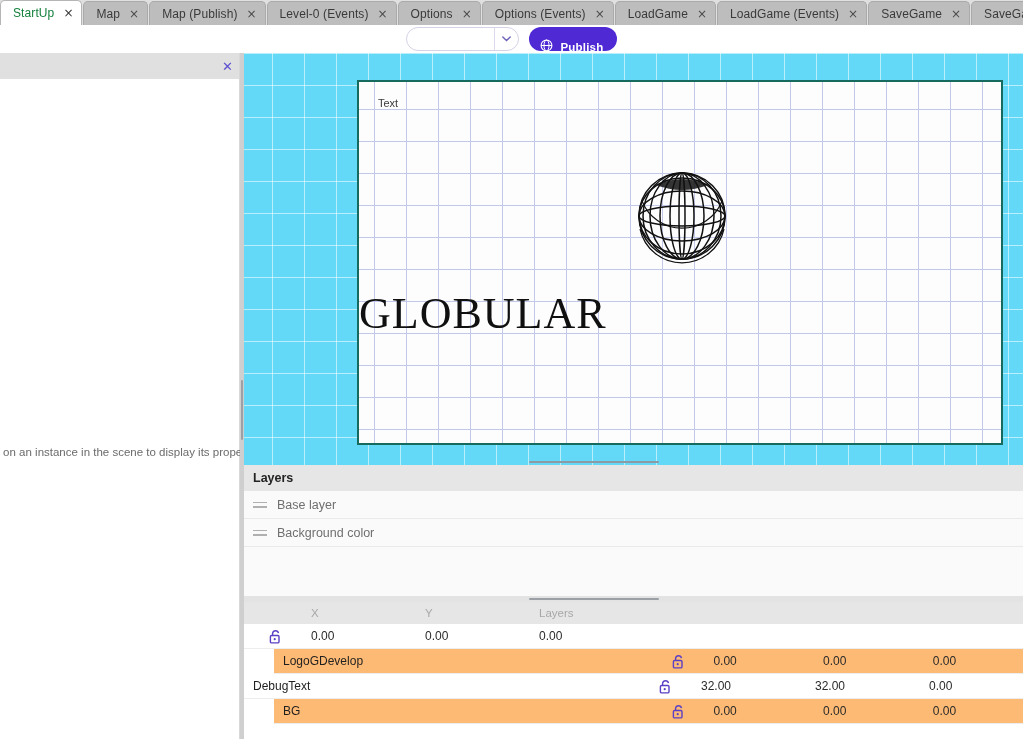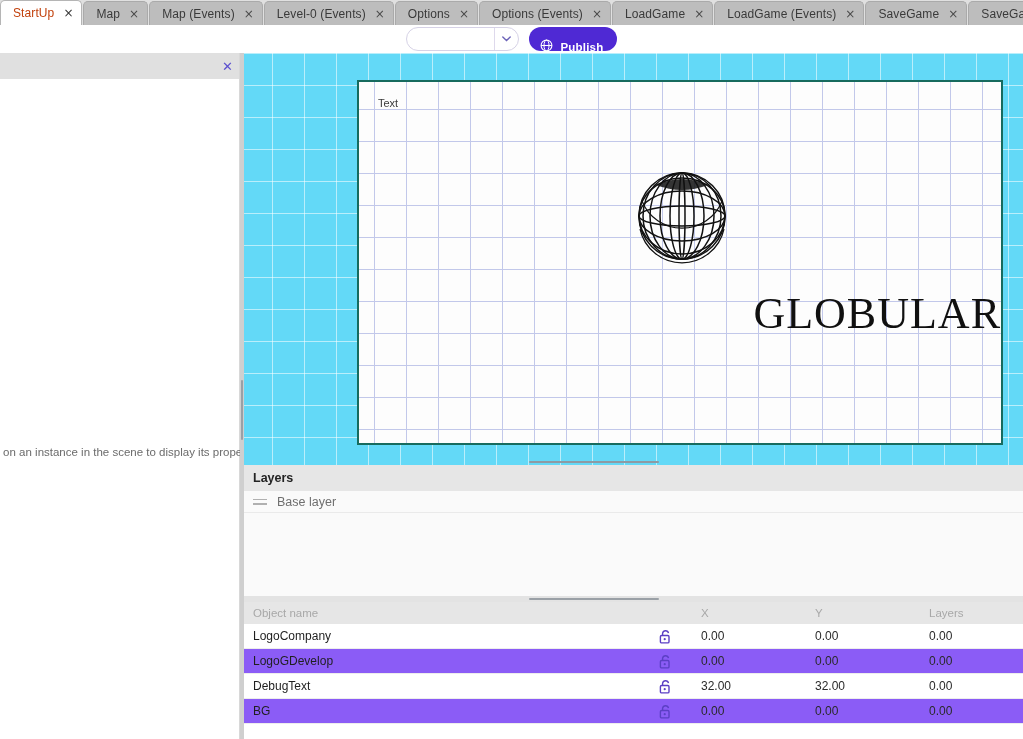--- a/index.html
+++ b/index.html
@@ -26,21 +26,21 @@
     border-top-left-radius: 5px; border-top-right-radius: 5px;
     border: 1px solid #aaa; border-bottom: none;
     margin-right: 1px;
     white-space: nowrap;
     flex: 0 0 auto;
   }
   .tab .tab-label {
     font-size: 12px; color: #3a3a3a; letter-spacing: .1px;
   }
   .tab.active { background: #fff; border-color: #b5b5b5; height: 25px; }
-  .tab.active .tab-label { color: #c2410c; }
+  .tab.active .tab-label { color: #15803d; }
   .tab-close {
     margin-left: 9px; font-size: 12px; line-height: 1;
     color: #4a4a4a; cursor: pointer; font-family: "DejaVu Sans", sans-serif;
   }
   .tab.active .tab-close { color: #333; }
 
   
   .toolbar {
     position: absolute; left: 0; top: 25px; width: 1023px; height: 28px;
     background: #fff;
@@ -131,21 +131,21 @@
   .debug-text {
     position: absolute; left: 19px; top: 15px;
     font-size: 11px; color: #3a3a3a;
     font-family: "Liberation Sans", sans-serif;
   }
   .logo-globe {
     position: absolute; left: 273px; top: 79px; width: 100px; height: 105px;
   }
   .logo-word {
     position: absolute; left: 0; right: 0; top: 210px;
-    text-align: right;
+    text-align: left;
     font-family: "Liberation Serif", serif;
     font-size: 44px; letter-spacing: 1px; color: #101010;
     line-height: 1;
   }
 
   
   .hsplit {
     position: absolute; left: 244px; width: 779px; height: 6px;
     background: #e3e3e3; cursor: row-resize;
   }
@@ -162,21 +162,21 @@
     position: absolute; left: 244px; top: 465px; width: 779px; height: 131px;
     background: #fafafa;
     text-align: center;
   }
   .panel-title {
     height: 26px; background: #e6e6e6;
     display: flex; align-items: center; padding-left: 9px;
     font-size: 12.5px; color: #232323; font-weight: bold;
   }
   .layer-row {
-    height: 22px; display: flex; align-items: center;
+    height: 28px; display: flex; align-items: center;
     border-bottom: 1px solid #eaeaea;
     background: #fafafa; padding-left: 9px;
   }
   .drag-handle {
     width: 16px; height: 10px; margin-right: 8px;
     display: flex; flex-direction: column; justify-content: center; gap: 3px;
     cursor: grab;
   }
   .drag-handle i { display: block; height: 1.5px; background: #b0b0b0; width: 14px; }
   .layer-name { font-size: 12.5px; color: #6f6f6f; }
@@ -189,21 +189,21 @@
   }
   .inst-header-row {
     height: 22px; background: #e6e6e6;
     display: flex; align-items: center;
   }
   .inst-row {
     height: 25px; display: flex; align-items: center;
     border-bottom: 1px solid #ededed;
   }
   .inst-row.odd { background: #fff; }
-  .inst-row.even { background: #8b5cf6; }
+  .inst-row.even { background: #fdba74; margin-left: 30px; }
   .col-name  { width: 390px; padding-left: 9px; }
   .col-lock  { width: 62px; display: flex; align-items: center; justify-content: center; }
   .col-x     { width: 114px; padding-left: 5px; }
   .col-y     { width: 114px; padding-left: 5px; }
   .col-angle { width: 99px; padding-left: 5px; }
   .inst-head-txt { font-size: 11.5px; color: #a8a8a8; }
   .inst-cell-txt { font-size: 12px; color: #2a2a2a; }
   .inst-name-txt { font-size: 12px; color: #1f1f1f; }
 </style>
 </head>
@@ -214,21 +214,21 @@
   <div class="tabbar">
     <div class="tab active">
       <span class="tab-label">StartUp</span>
       <span class="tab-close">×</span>
     </div>
     <div class="tab">
       <span class="tab-label">Map</span>
       <span class="tab-close">×</span>
     </div>
     <div class="tab">
-      <span class="tab-label">Map (Events)</span>
+      <span class="tab-label">Map (Publish)</span>
       <span class="tab-close">×</span>
     </div>
     <div class="tab">
       <span class="tab-label">Level-0 (Events)</span>
       <span class="tab-close">×</span>
     </div>
     <div class="tab">
       <span class="tab-label">Options</span>
       <span class="tab-close">×</span>
     </div>
@@ -330,39 +330,44 @@
 
   <div class="layers-panel">
     <div class="panel-title">Layers</div>
     <div class="layer-row">
       <span class="drag-handle">
           <i></i>
           <i></i>
         </span>
       <span class="layer-name">Base layer</span>
     </div>
+    <div class="layer-row">
+      <span class="drag-handle">
+          <i></i>
+          <i></i>
+        </span>
+      <span class="layer-name">Background color</span>
+    </div>
     <div class="layers-empty"></div>
   </div>
 
   <div class="hsplit" id="hsplit2">
     <div class="hsplit-grip"></div>
   </div>
 
   <div class="instances-panel">
 
     <div class="inst-header-row">
-      <span class="col-name inst-head-txt">Object name</span>
       <span class="col-lock"></span>
       <span class="col-x inst-head-txt">X</span>
       <span class="col-y inst-head-txt">Y</span>
       <span class="col-angle inst-head-txt">Layers</span>
     </div>
 
     <div class="inst-row odd">
-      <span class="col-name inst-name-txt">LogoCompany</span>
       <span class="col-lock">
         <svg width="13" height="15" viewBox="0 0 13 15">
           <path d="M3.6 6.5 V4.2 A3 3 0 0 1 9.5 4.2" fill="none" stroke="#5b3fc4" stroke-width="1.4"></path>
           <rect x="1.4" y="6.5" width="8.6" height="7.4" rx="1.2" fill="none" stroke="#5b3fc4" stroke-width="1.4"></rect>
           <circle cx="5.7" cy="10.2" r="1.1" fill="#5b3fc4"></circle>
         </svg>
       </span>
       <span class="col-x inst-cell-txt">0.00</span>
       <span class="col-y inst-cell-txt">0.00</span>
       <span class="col-angle inst-cell-txt">0.00</span>

